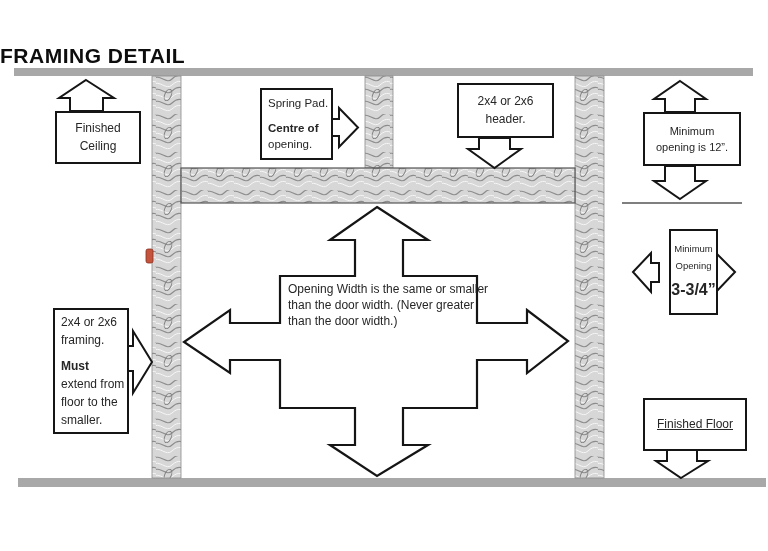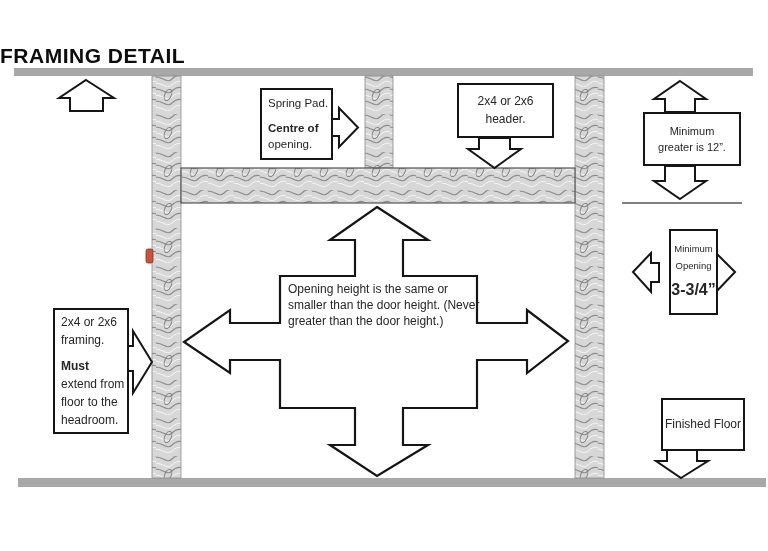--- a/index.html
+++ b/index.html
@@ -72,55 +72,59 @@
     <path d="M 735 272 L 716 253 L 716 263 L 707 263 L 707 282 L 716 282 L 716 292 Z" fill="#fff" stroke="#151515" stroke-width="2"></path>
     <path d="M 118 346 L 133 346 L 133 331 L 152 362 L 133 393 L 133 371 L 118 371 Z" fill="#fff" stroke="#151515" stroke-width="2"></path>
     <path d="M 681 478 L 708 461 L 697 461 L 697 450 L 667 450 L 667 461 L 656 461 Z" fill="#fff" stroke="#151515" stroke-width="2"></path>
 
     <path d="M 377 207 L 428 240 L 403 240 L 403 276 L 477 276 L 477 323 L 527 323 L 527 310
              L 568 341 L 527 373 L 527 360 L 477 360 L 477 408 L 403 408 L 403 445 L 428 445
              L 377 476 L 330 445 L 355 445 L 355 408 L 280 408 L 280 360 L 230 360 L 230 373
              L 184 342 L 230 310 L 230 323 L 280 323 L 280 276 L 355 276 L 355 240 L 330 240 Z" fill="#fff" stroke="#151515" stroke-width="2.2"></path>
   </svg>
 
+  <div class="callout center-text" style="left:45px;top:111px;width:86px;height:53px;">
+    <div>Finished</div>
+    <div>Ceiling</div>
+  </div>
 
   <div class="callout left-text" style="left:250px;top:88px;width:73px;height:72px;font-size:11.5px;">
     <div>Spring Pad.</div>
     <div class="gap-top">Centre of</div>
     <div>opening.</div>
   </div>
 
   <div class="callout center-text" style="left:447px;top:83px;width:97px;height:55px;">
     <div>2x4 or 2x6</div>
     <div>header.</div>
   </div>
 
   <div class="callout center-text headroom-box" style="left:633px;top:112px;width:98px;height:54px;">
     <div>Minimum</div>
     <div>
-      <span>greater is </span><span class="bold">12”.</span>
+      <span>opening is </span><span class="bold">12”.</span>
     </div>
   </div>
 
   <div class="callout center-text sideroom-box" style="left:659px;top:229px;width:49px;height:86px;">
     <div>Minimum</div>
     <div>Opening</div>
     <div class="value">3-3/4”</div>
   </div>
 
   <div class="callout left-text" style="left:43px;top:308px;width:76px;height:126px;line-height:1.5;">
     <div>2x4 or 2x6</div>
     <div>framing.</div>
     <div class="gap-top">Must</div>
     <div>extend from</div>
     <div>floor to the</div>
-    <div>headroom.</div>
+    <div>smaller.</div>
   </div>
 
-  <div class="callout center-text" style="left:651px;top:398px;width:84px;height:53px;">
+  <div class="callout center-text" style="left:633px;top:398px;width:104px;height:53px;text-decoration:underline;">
     <div>Finished Floor</div>
   </div>
 
   <div class="opening-text">
-    <p class="para">Opening height is the same or smaller than the door height. (Never greater than the door height.)</p>
+    <p class="para">Opening Width is the same or smaller than the door width. (Never greater than the door width.)</p>
   </div>
 
 </div>
 
 </body></html>

